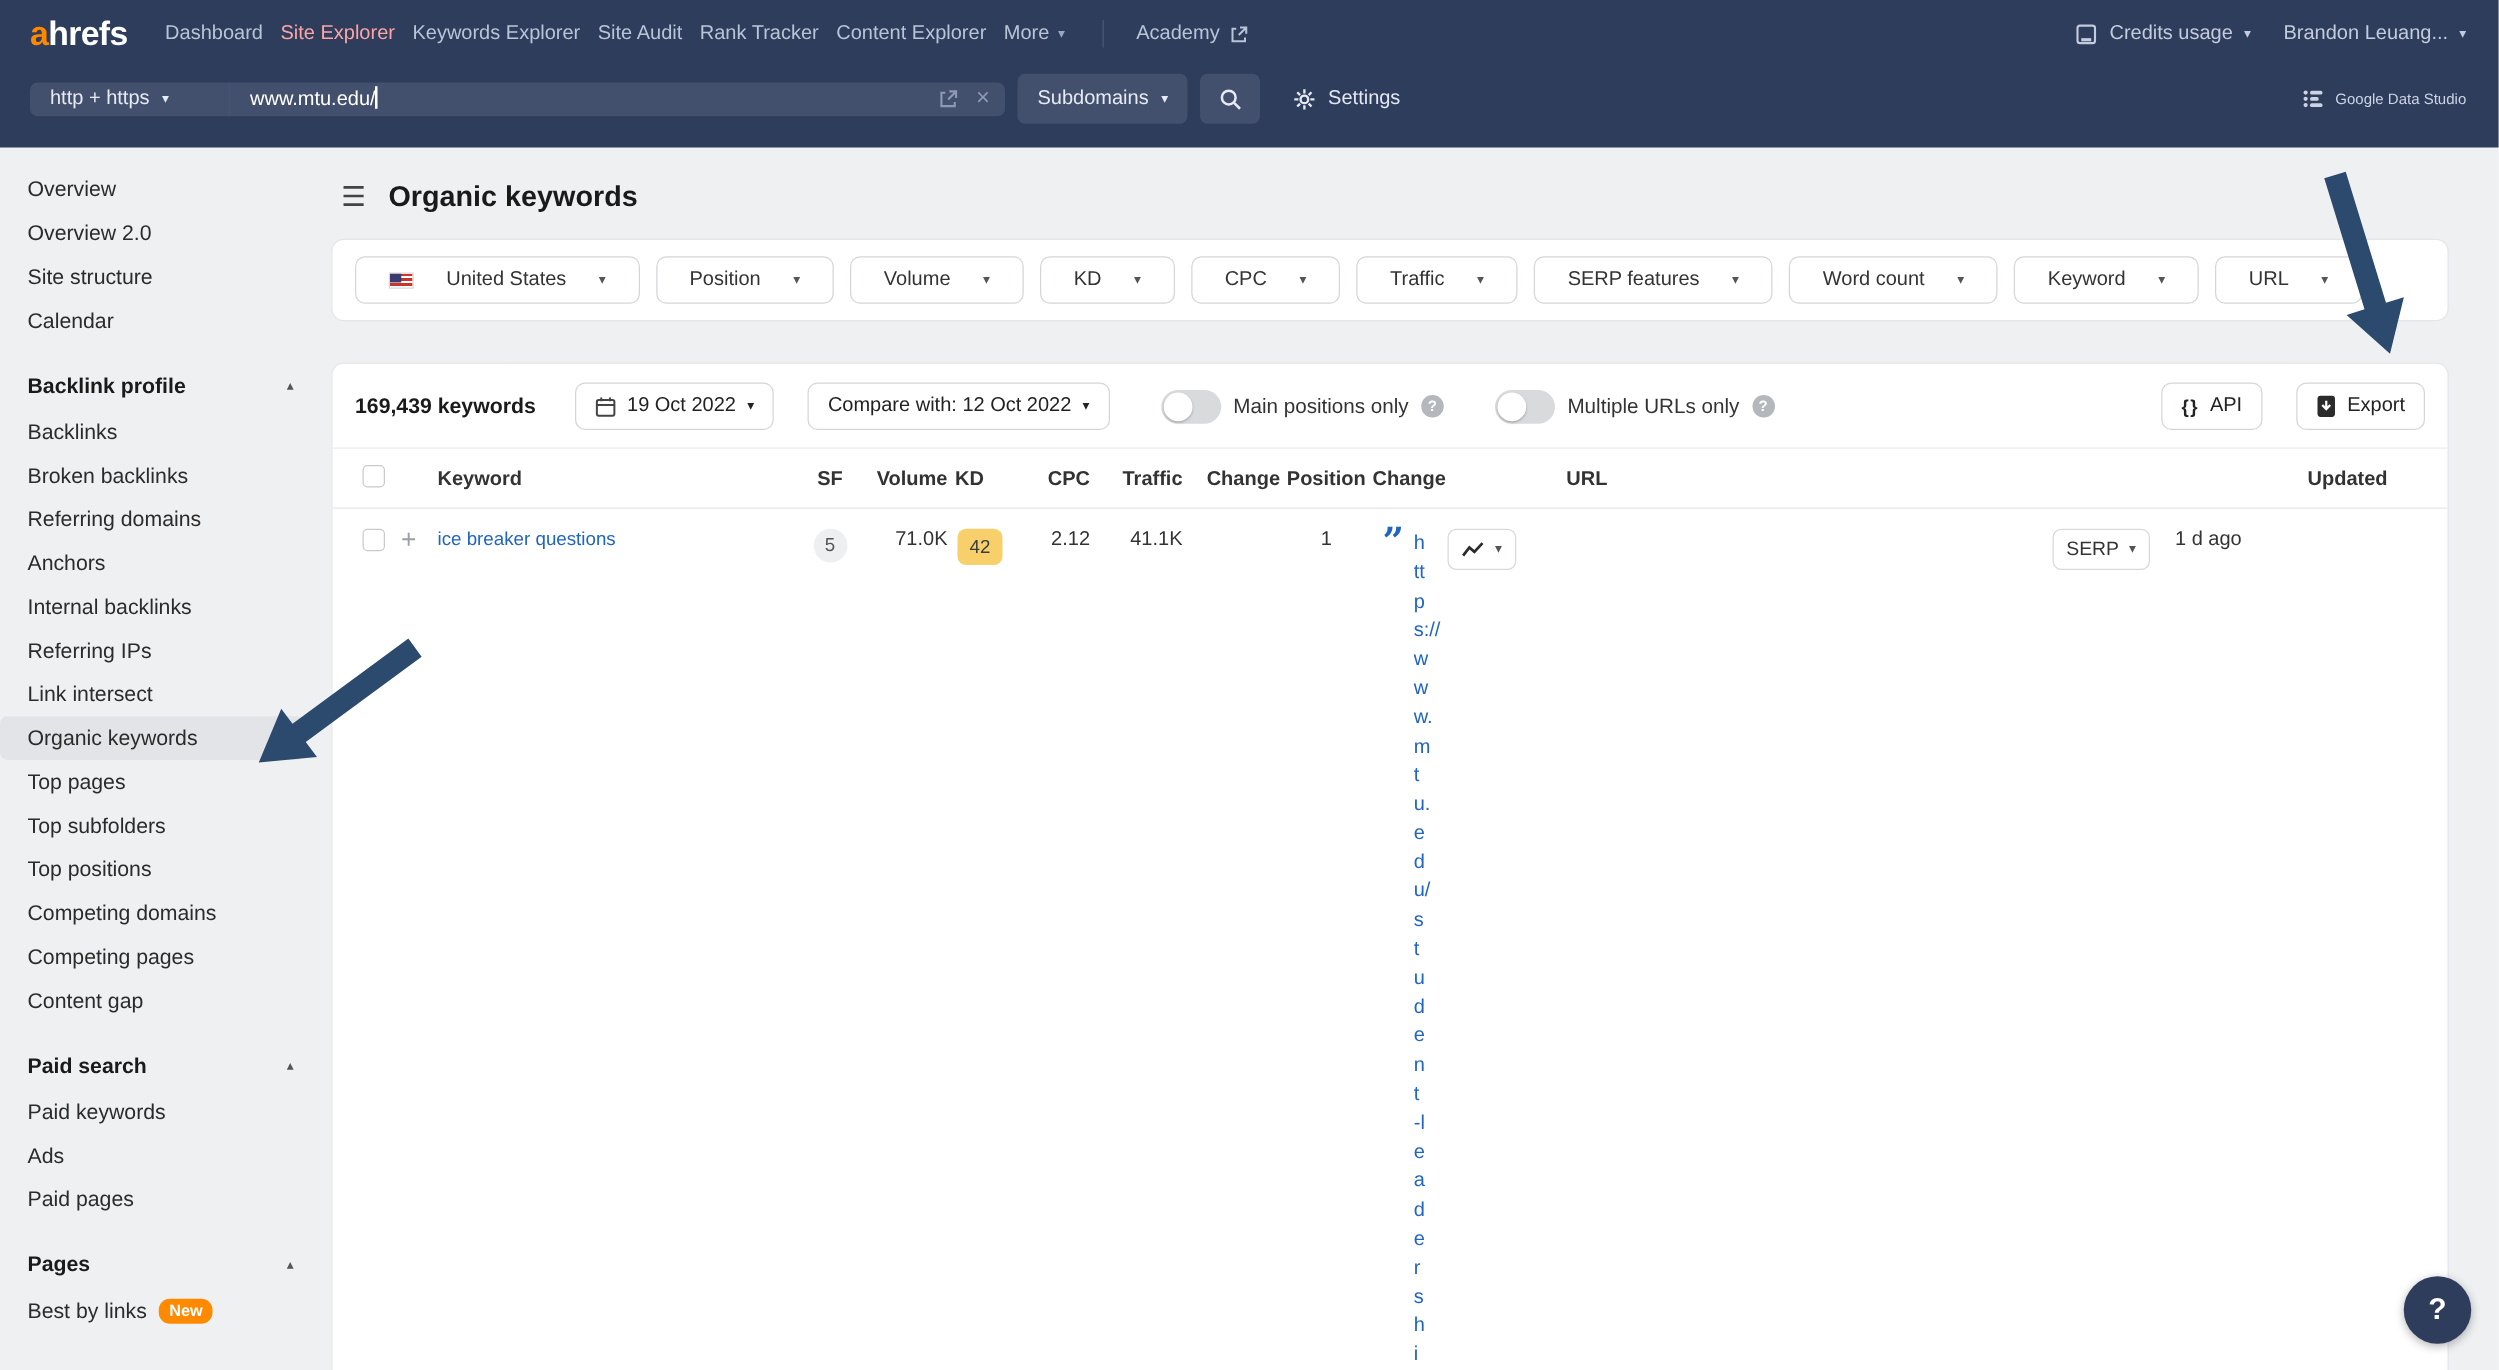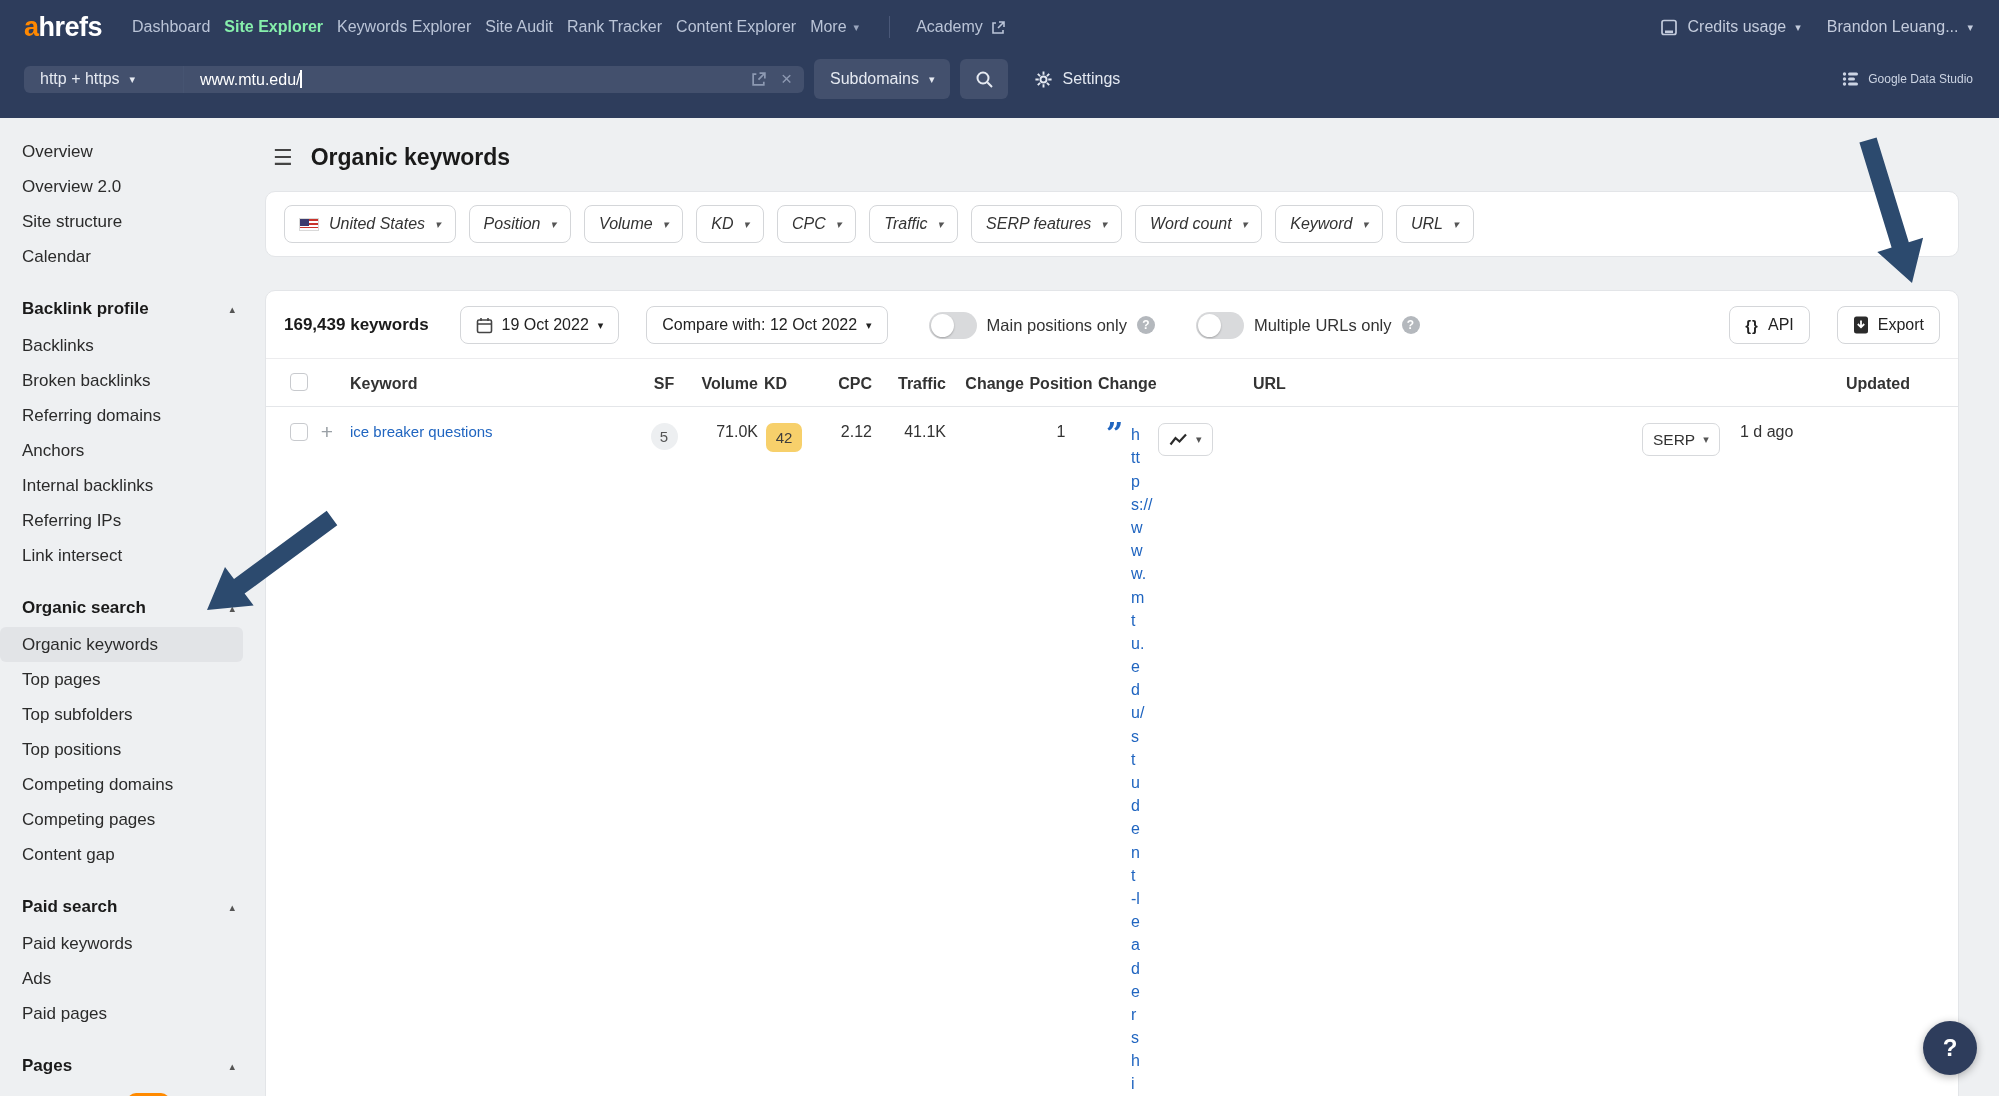--- a/index.html
+++ b/index.html
@@ -10,21 +10,21 @@
   }
   .caret { font-size:11px; line-height:1; }
 
   
   .topbar { background:#2e3d5c; width:100%; height:118px; position:relative; z-index:2; }
   .topbar-row1 { height:54px; display:flex; align-items:center; padding:0 26px 0 24px; }
   .brand { font-size:27px; font-weight:bold; color:#fff; letter-spacing:-0.5px; margin-right:30px; }
   .brand .brand-a { color:#ff8800; }
   .nav-items { display:flex; align-items:center; gap:14px; }
   .nav-item { display:flex; align-items:center; gap:7px; color:#bac4d7; font-size:16px; cursor:pointer; white-space:nowrap; }
-  .nav-item.active { color:#86efac; font-weight:bold; }
+  .nav-item.active { color:#fca5a5; font-weight:normal; }
   .nav-item .caret { color:#9aa6bd; }
   .nav-divider { width:1px; height:22px; background:#4a5878; margin:0 26px 0 30px; }
   .academy { display:flex; align-items:center; gap:8px; color:#bac4d7; font-size:16px; cursor:pointer; }
   .topbar-right { margin-left:auto; display:flex; align-items:center; gap:12px; color:#c3cbdc; font-size:16px; }
   .credits { display:flex; align-items:center; gap:9px; cursor:pointer; }
   .user-menu { display:flex; align-items:center; gap:9px; cursor:pointer; margin-left:14px; }
 
   .topbar-row2 { height:64px; display:flex; align-items:center; padding:0 26px 14px 24px; }
   .target-input-group { display:flex; align-items:stretch; height:27px; background:#43506d; border-radius:6px; overflow:hidden; }
   .protocol-select { display:flex; align-items:center; gap:10px; padding:0 16px; color:#e6eaf2; font-size:16px; border-right:1px solid #56648233; cursor:pointer; width:160px; }
@@ -49,21 +49,21 @@
   .side-item.selected { background:#e2e4e7; }
   .badge-new { background:#ff8a00; color:#fff; font-size:13px; font-weight:bold; border-radius:9px; padding:3px 8px 4px; line-height:1; }
 
   
   .title-row { display:flex; align-items:center; gap:18px; padding:26px 0 20px 8px; }
   .burger { font-size:22px; color:#444; cursor:pointer; line-height:1; }
   .page-title { font-size:23px; font-weight:bold; color:#1a1a1a; }
 
   .card { background:#fff; border:1px solid #e3e5e8; border-radius:10px; width:1694px; }
   .filter-card { padding:13px 18px; display:flex; align-items:center; gap:13px; }
-  .drop-btn { display:inline-flex; align-items:center; gap:10px; background:#fff; border:1px solid #d4d6d9; border-radius:8px; height:38px; padding:0 14px; font-size:16px; color:#333; cursor:pointer; white-space:nowrap;font-style:italic; }
+  .drop-btn { display:inline-flex; align-items:center; gap:26px; background:#fff; border:1px solid #d4d6d9; border-radius:8px; height:38px; padding:0 26px; font-size:16px; color:#333; cursor:pointer; white-space:nowrap; }
   .drop-btn .caret { color:#555; }
   .us-flag { width:20px; height:13px; position:relative; display:inline-block;
     background:repeating-linear-gradient(#c9342c 0 1.9px,#fff 1.9px 3.8px); border:0.5px solid #d9d9d9; }
   .us-flag::before { content:""; position:absolute; left:0; top:0; width:9px; height:7px; background:#3c3b6e; }
 
   .table-card { margin-top:33px; height:860px; overflow:hidden; }
   .toolbar { display:flex; align-items:center; padding:15px 18px 14px; gap:27px; }
   .kw-count { font-size:17px; font-weight:bold; color:#1a1a1a; margin-right:4px; }
   .toggle-group { display:flex; align-items:center; gap:10px; margin-left:14px; }
   .toggle { width:48px; height:27px; border-radius:14px; background:#d9dadc; position:relative; cursor:pointer; flex:none; }
@@ -260,24 +260,20 @@
     <span>Internal backlinks</span>
 
   </div>
       <div class="side-item">
     <span>Referring IPs</span>
 
   </div>
       <div class="side-item">
     <span>Link intersect</span>
 
-  </div>
-      <div class="side-header">
-    <span>Organic search</span>
-    <span class="caret">▴</span>
   </div>
       <div class="side-item selected">
     <span>Organic keywords</span>
 
   </div>
       <div class="side-item">
     <span>Top pages</span>
 
   </div>
       <div class="side-item">

